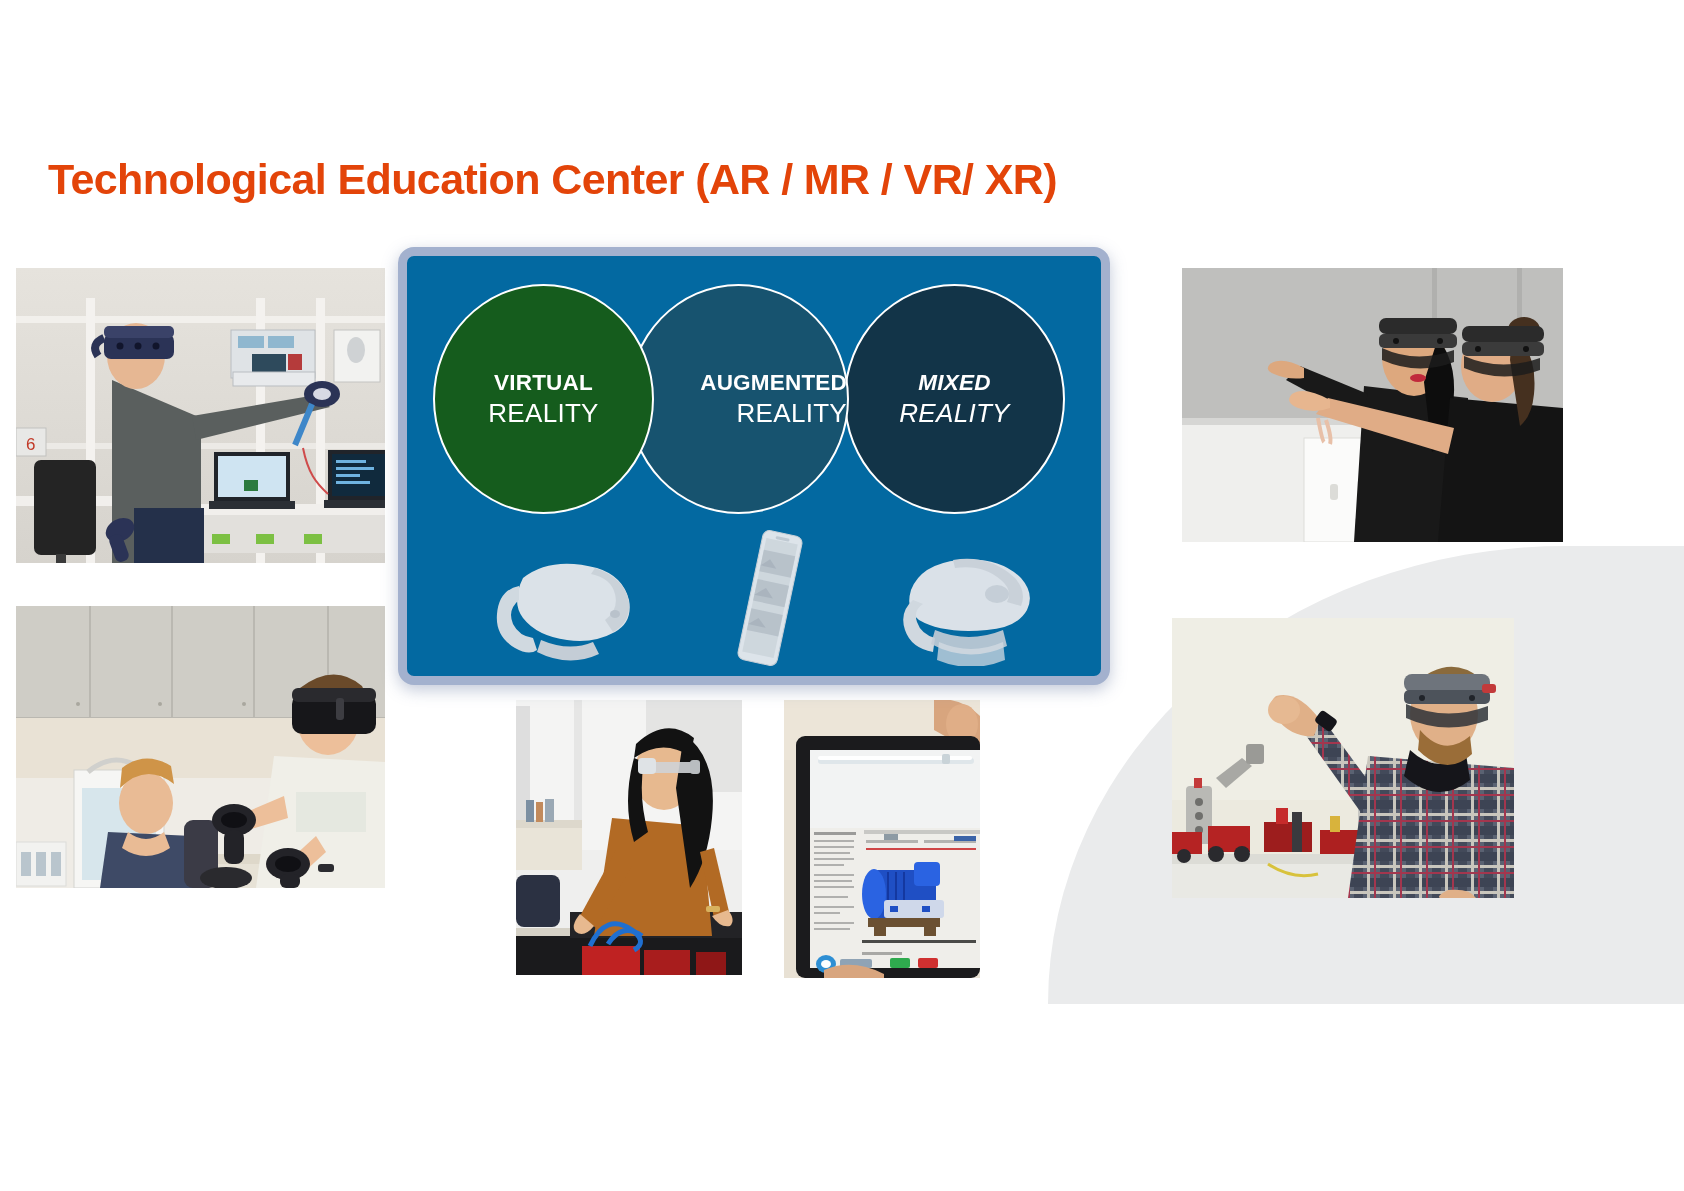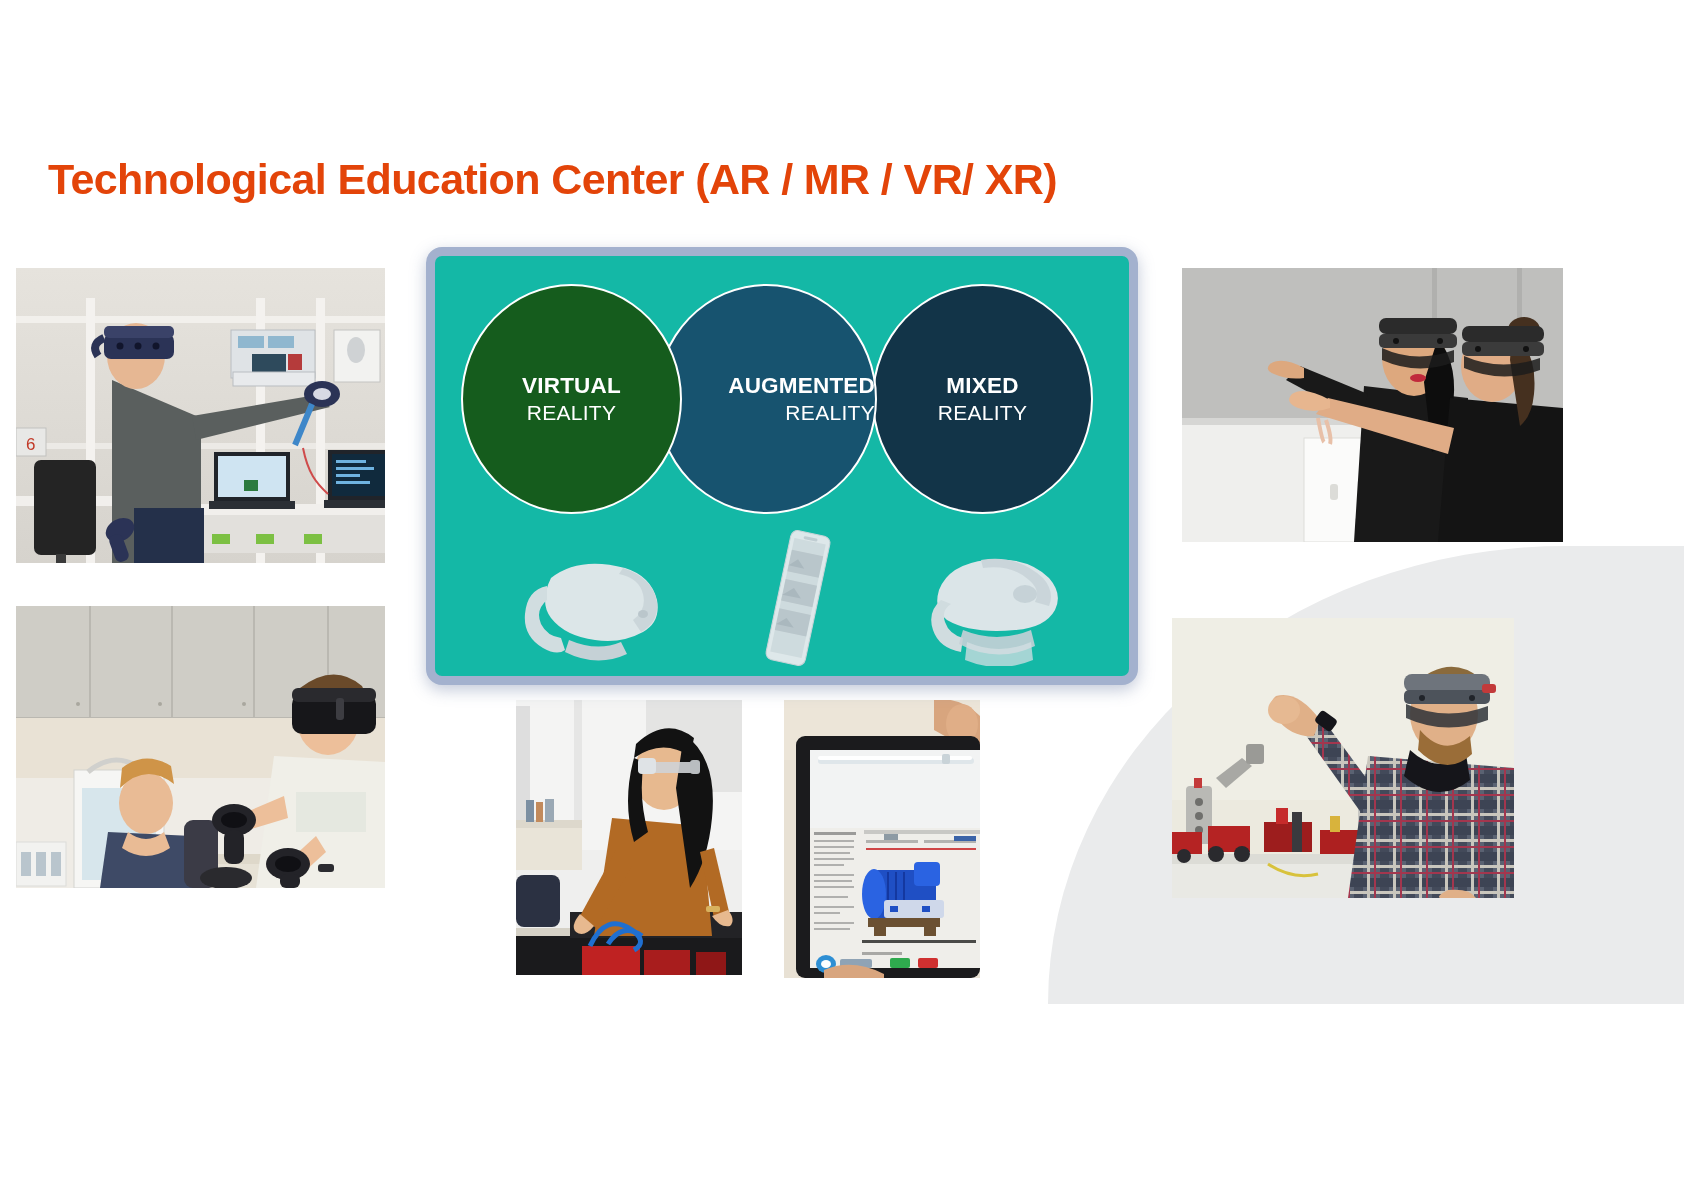--- a/index.html
+++ b/index.html
@@ -49,25 +49,25 @@
   .photo {
     position: absolute;
     overflow: hidden;
     z-index: 4;
     background: #cfcfcb;
   }
 
   
   .diagram-panel {
     position: absolute;
-    left: 426px;
+    left: 398px;
     top: 247px;
     width: 712px;
     height: 438px;
-    background: #14b8a6;
+    background: #0369a1;
     border: 9px solid #A3B1CE;
     border-radius: 16px;
     box-shadow: 0 5px 16px rgba(120,135,170,0.45);
     z-index: 5;
   }
   .venn {
     position: absolute;
     left: 0; top: 0;
     width: 100%; height: 100%;
   }
@@ -85,30 +85,30 @@
     border: 2px solid #ffffff;
   }
   .circle .big {
     font-size: 22.5px;
     font-weight: bold;
     letter-spacing: 0.2px;
     white-space: nowrap;
     line-height: 1.05;
   }
   .circle .small {
-    font-size: 21px;
+    font-size: 26px;
     font-weight: normal;
     letter-spacing: 0.3px;
     white-space: nowrap;
     margin-top: 5px;
     line-height: 1.05;
   }
   #c-vr  { left: 26px;  background: #155C1D; z-index: 3; }
   #c-ar  { left: 221px; background: #17536F; z-index: 2; align-items: flex-end; }
-  #c-mr  { left: 437px; background: #123448; z-index: 1; }
+  #c-mr  { left: 437px; background: #123448; z-index: 1; font-style: italic; }
 
   
   .device { position: absolute; opacity: 0.95; }
 </style>
 </head>
 <body>
 
 <div id="slide">
 
   <div class="swoosh"></div>

